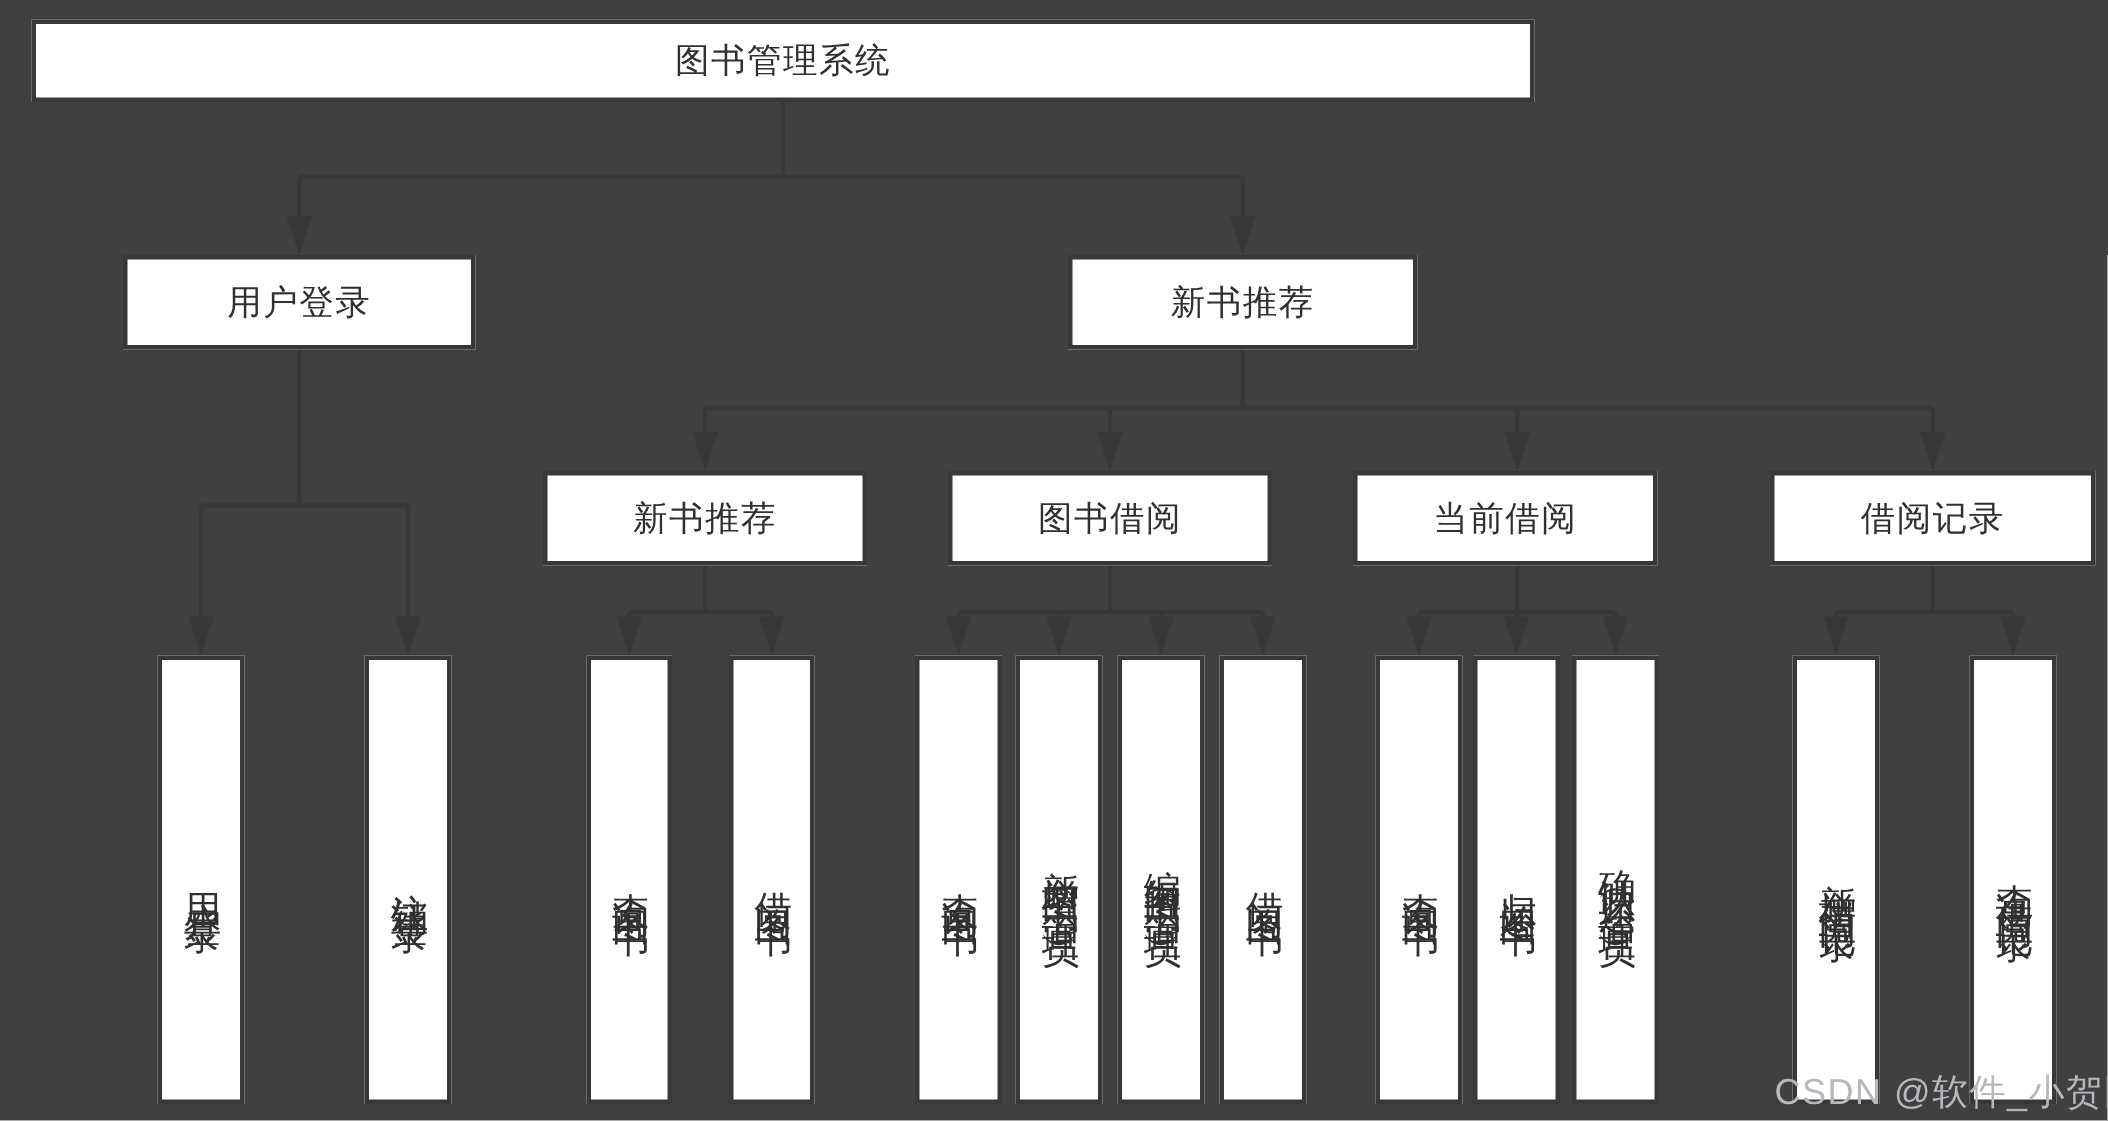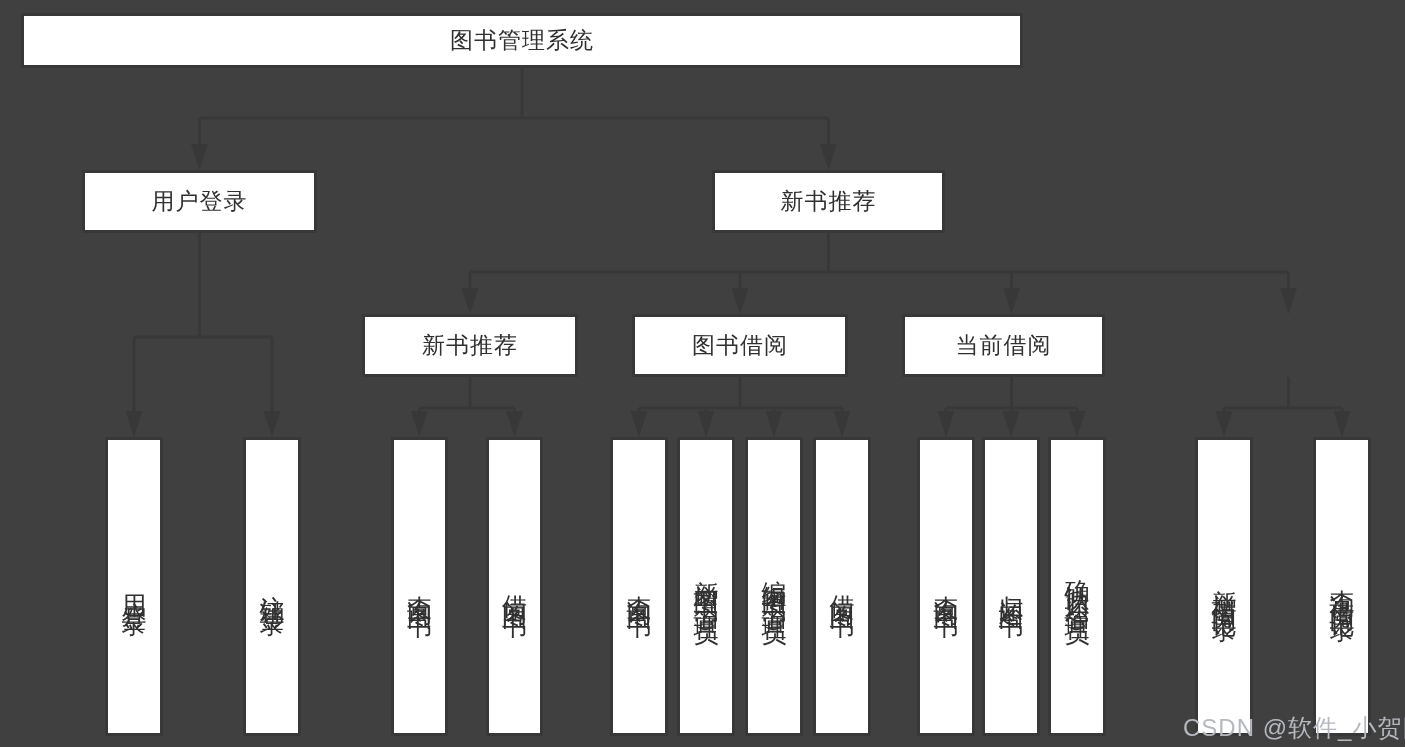--- a/index.html
+++ b/index.html
@@ -87,20 +87,21 @@
   </svg>
 
   <div class="node" style="left:21px;top:13px;width:1002px;height:55px;">图书管理系统</div>
 
   <div class="node" style="left:82px;top:170px;width:235px;height:63px;">用户登录</div>
   <div class="node" style="left:712px;top:170px;width:233px;height:63px;">新书推荐</div>
 
   <div class="node" style="left:362px;top:314px;width:216px;height:63px;">新书推荐</div>
   <div class="node" style="left:632px;top:314px;width:216px;height:63px;">图书借阅</div>
   <div class="node" style="left:902px;top:314px;width:203px;height:63px;">当前借阅</div>
+  <div class="node" style="left:1180px;top:314px;width:217px;height:63px;">借阅记录</div>
 
   <div class="node leaf" style="left:105px;top:437px;width:58px;height:299px;">用户登录</div>
   <div class="node leaf" style="left:243px;top:437px;width:58px;height:299px;">注销登录</div>
 
   <div class="node leaf" style="left:391px;top:437px;width:57px;height:299px;">查询图书</div>
   <div class="node leaf" style="left:486px;top:437px;width:57px;height:299px;">借阅图书</div>
 
   <div class="node leaf" style="left:610px;top:437px;width:58px;height:299px;">查询图书</div>
   <div class="node leaf" style="left:677px;top:437px;width:58px;height:299px;">新增图书（管理员）</div>
   <div class="node leaf" style="left:745px;top:437px;width:58px;height:299px;">编辑图书（管理员）</div>

